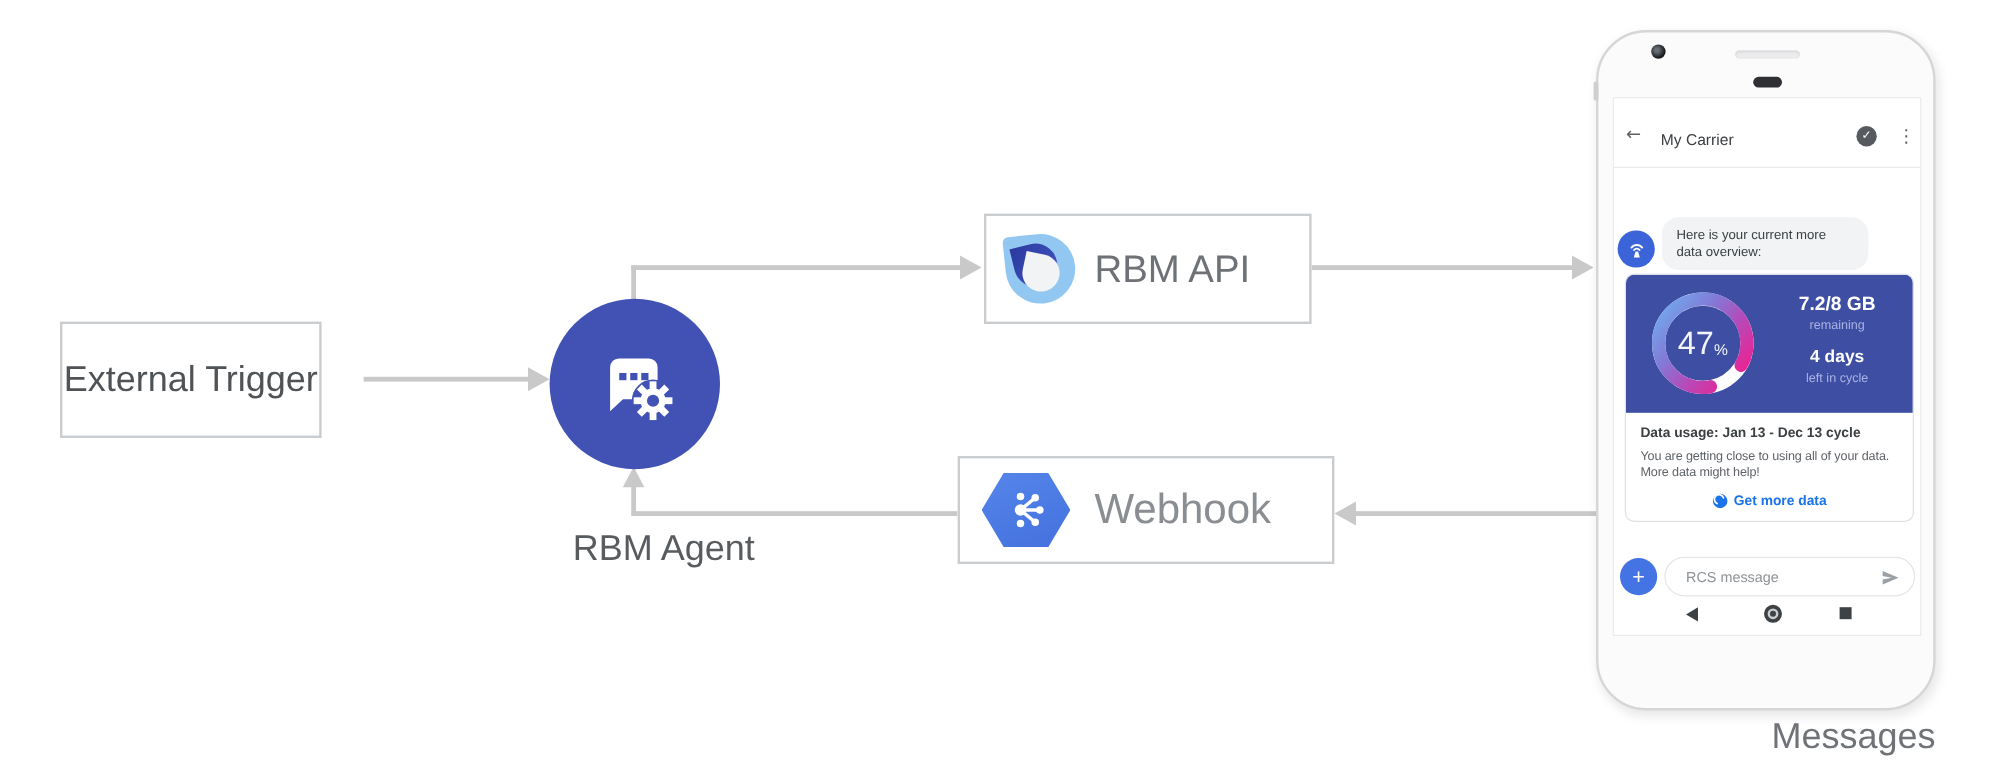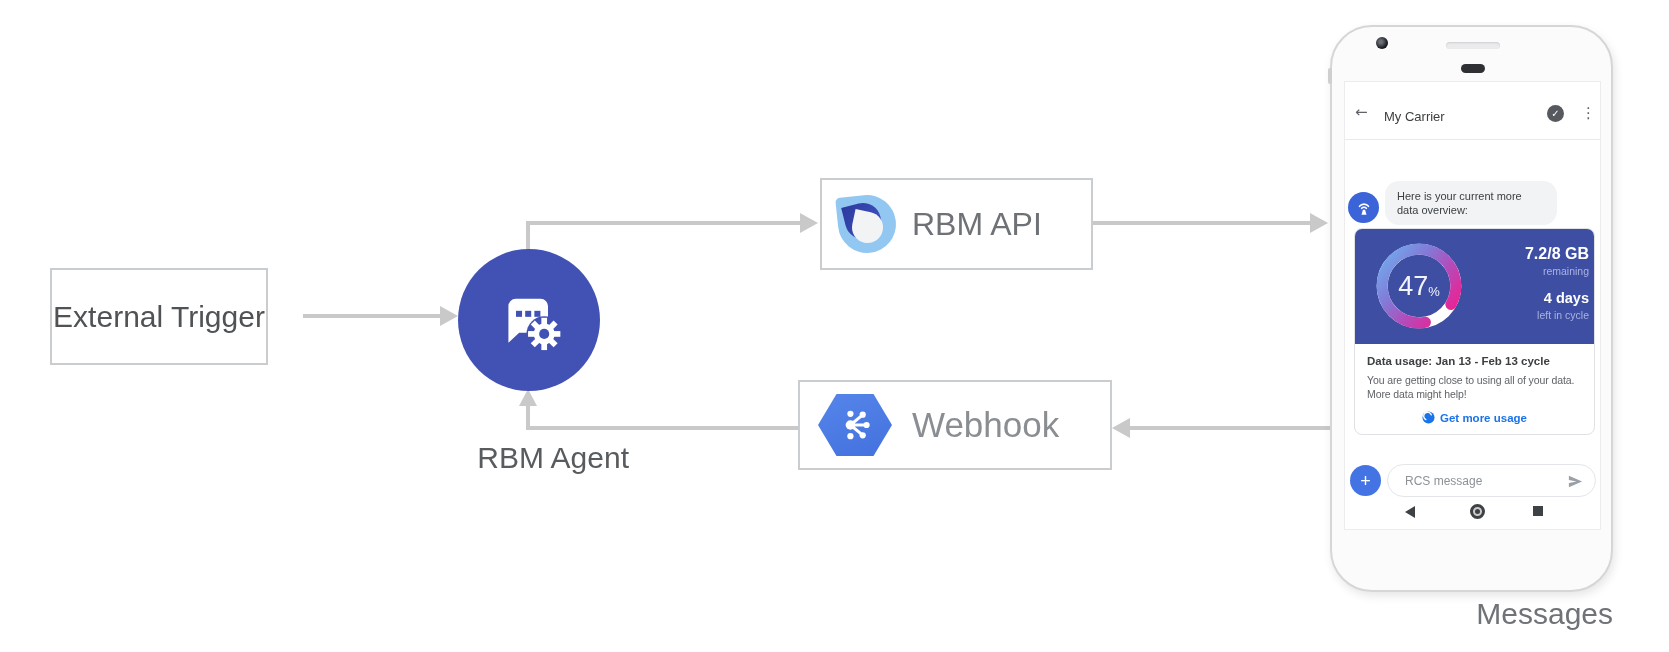--- a/index.html
+++ b/index.html
@@ -89,21 +89,21 @@
   .bubble div{white-space:nowrap;}
 
   .usage-card{position:absolute;left:9px;top:146px;width:241px;border-radius:8px;overflow:hidden;
               border:1px solid #dfe1e5;background:#fff;box-sizing:border-box;}
   .card-media{position:relative;height:115px;background:#3e4fa3;}
   .gauge-wrap{position:absolute;left:18px;top:11px;width:92px;height:92px;}
   .gauge-center{position:absolute;left:0;top:0;width:92px;height:92px;display:flex;
                 align-items:center;justify-content:center;color:#f3f4fb;}
   .gauge-center .pct{font-size:27px;font-weight:300;}
   .gauge-center .pctu{font-size:13px;margin-top:10px;}
-  .card-stats{position:absolute;left:118px;top:0;width:116px;height:131px;text-align:right;color:#fff;}
+  .card-stats{position:absolute;left:118px;top:0;width:116px;height:131px;text-align:center;color:#fff;}
   .stat-big{position:absolute;width:100%;font-weight:bold;}
   .stat-sub{position:absolute;width:100%;font-size:10.5px;color:#a9b2e4;}
   .sb1{top:16px;font-size:16px;}  .ss1{top:36px;}
   .sb2{top:61px;font-size:14.5px;} .ss2{top:80px;}
   .card-body{padding:11px 12px 10px;}
   .cb-title{font-size:11.5px;font-weight:bold;color:#3c4043;white-space:nowrap;margin-bottom:6px;}
   .cb-line{font-size:10.5px;color:#5f6368;line-height:14px;white-space:nowrap;letter-spacing:-0.1px;}
   .cb-action{margin-top:10px;display:flex;align-items:center;justify-content:center;gap:5px;
              color:#1a73e8;font-size:11.5px;font-weight:bold;}
 
@@ -277,29 +277,29 @@
             </div>
           </div>
           <div class="card-stats">
             <div class="stat-big sb1">7.2/8 GB</div>
             <div class="stat-sub ss1">remaining</div>
             <div class="stat-big sb2">4 days</div>
             <div class="stat-sub ss2">left in cycle</div>
           </div>
         </div>
         <div class="card-body">
-          <div class="cb-title">Data usage: Jan 13 - Feb 13 cycle</div>
+          <div class="cb-title">Data usage: Jan 13 - Dec 13 cycle</div>
           <div class="cb-line">You are getting close to using all of your data.</div>
           <div class="cb-line">More data might help!</div>
           <div class="cb-action">
             <svg width="13" height="13" viewBox="0 0 14 14">
               <circle cx="7" cy="7" r="6.5" fill="#1a73e8"></circle>
               <path d="M4.2 9.3 A4.2 4.2 0 1 1 10 4.2" stroke="#ffffff" stroke-width="1.5" fill="none" stroke-linecap="round"></path>
             </svg>
-            <span>Get more usage</span>
+            <span>Get more data</span>
           </div>
         </div>
       </div>
 
       <div class="plus-btn">+</div>
       <div class="msg-pill">
         <input class="msg-input" type="text" placeholder="RCS message" style="">
         <svg class="send-ic" viewBox="0 0 18 18">
           <path d="M2,3 L16,9 L2,15 L2,10.5 L10,9 L2,7.5 Z" fill="#9aa0a6"></path>
         </svg>

